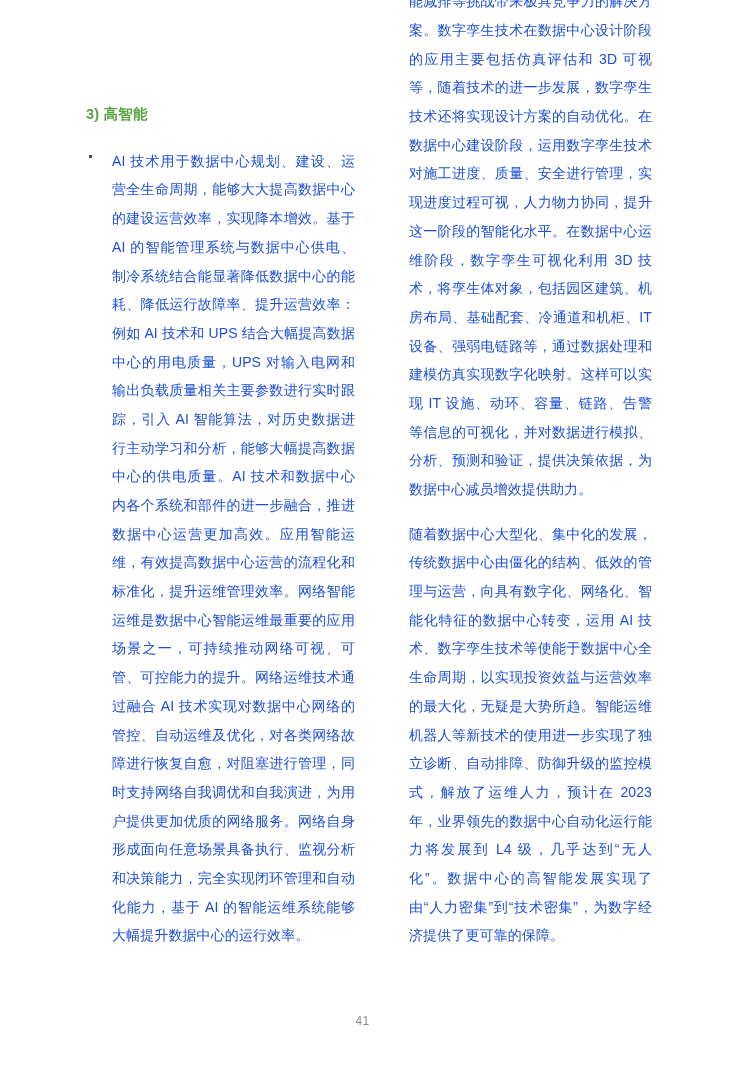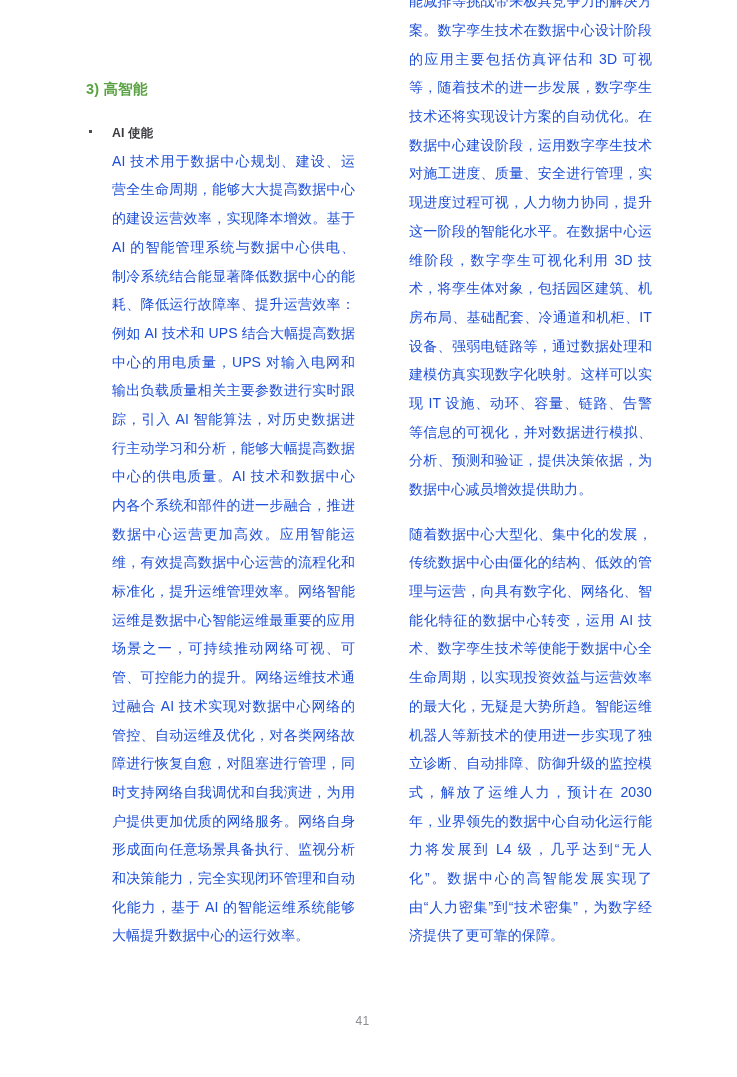--- a/index.html
+++ b/index.html
@@ -102,32 +102,31 @@
 
   <div class="content-area">
 
     <div class="column">
 
       <h2 class="section-heading">3) 高智能</h2>
 
 
       <div class="bullet-block">
         <span class="bullet-marker"></span>
-        <h3 class="bullet-title">AI 使能</h3>
         <p class="bullet-body">AI 技术用于数据中心规划、建设、运营全生命周期，能够大大提高数据中心的建设运营效率，实现降本增效。基于 AI 的智能管理系统与数据中心供电、制冷系统结合能显著降低数据中心的能耗、降低运行故障率、提升运营效率：例如 AI 技术和 UPS 结合大幅提高数据中心的用电质量，UPS 对输入电网和输出负载质量相关主要参数进行实时跟踪，引入 AI 智能算法，对历史数据进行主动学习和分析，能够大幅提高数据中心的供电质量。AI 技术和数据中心内各个系统和部件的进一步融合，推进数据中心运营更加高效。应用智能运维，有效提高数据中心运营的流程化和标准化，提升运维管理效率。网络智能运维是数据中心智能运维最重要的应用场景之一，可持续推动网络可视、可管、可控能力的提升。网络运维技术通过融合 AI 技术实现对数据中心网络的管控、自动运维及优化，对各类网络故障进行恢复自愈，对阻塞进行管理，同时支持网络自我调优和自我演进，为用户提供更加优质的网络服务。网络自身形成面向任意场景具备执行、监视分析和决策能力，完全实现闭环管理和自动化能力，基于 AI 的智能运维系统能够大幅提升数据中心的运行效率。</p>
       </div>
 
     </div>
 
     <div class="column">
 
       <div class="bullet-block">
         <span class="bullet-marker"></span>
         <p class="bullet-body">数字孪生技术借助历史数据、实时数据、算法模型等，实现对物理实体全生命周期的模拟、验证、预测、优化、控制。数字孪生技术在数据中心的应用将大幅提升数据中心自动化、智能化水平，给数据中心所面临的安全运营、节能减排等挑战带来极具竞争力的解决方案。数字孪生技术在数据中心设计阶段的应用主要包括仿真评估和 3D 可视等，随着技术的进一步发展，数字孪生技术还将实现设计方案的自动优化。在数据中心建设阶段，运用数字孪生技术对施工进度、质量、安全进行管理，实现进度过程可视，人力物力协同，提升这一阶段的智能化水平。在数据中心运维阶段，数字孪生可视化利用 3D 技术，将孪生体对象，包括园区建筑、机房布局、基础配套、冷通道和机柜、IT 设备、强弱电链路等，通过数据处理和建模仿真实现数字化映射。这样可以实现 IT 设施、动环、容量、链路、告警等信息的可视化，并对数据进行模拟、分析、预测和验证，提供决策依据，为数据中心减员增效提供助力。</p>
-        <p class="bullet-body">随着数据中心大型化、集中化的发展，传统数据中心由僵化的结构、低效的管理与运营，向具有数字化、网络化、智能化特征的数据中心转变，运用 AI 技术、数字孪生技术等使能于数据中心全生命周期，以实现投资效益与运营效率的最大化，无疑是大势所趋。智能运维机器人等新技术的使用进一步实现了独立诊断、自动排障、防御升级的监控模式，解放了运维人力，预计在 2030 年，业界领先的数据中心自动化运行能力将发展到 L4 级，几乎达到“无人化”。数据中心的高智能发展实现了由“人力密集”到“技术密集”，为数字经济提供了更可靠的保障。</p>
+        <p class="bullet-body">随着数据中心大型化、集中化的发展，传统数据中心由僵化的结构、低效的管理与运营，向具有数字化、网络化、智能化特征的数据中心转变，运用 AI 技术、数字孪生技术等使能于数据中心全生命周期，以实现投资效益与运营效率的最大化，无疑是大势所趋。智能运维机器人等新技术的使用进一步实现了独立诊断、自动排障、防御升级的监控模式，解放了运维人力，预计在 2023 年，业界领先的数据中心自动化运行能力将发展到 L4 级，几乎达到“无人化”。数据中心的高智能发展实现了由“人力密集”到“技术密集”，为数字经济提供了更可靠的保障。</p>
       </div>
 
     </div>
 
   </div>
 
   <div class="page-number">41</div>
 
 </div>
 

